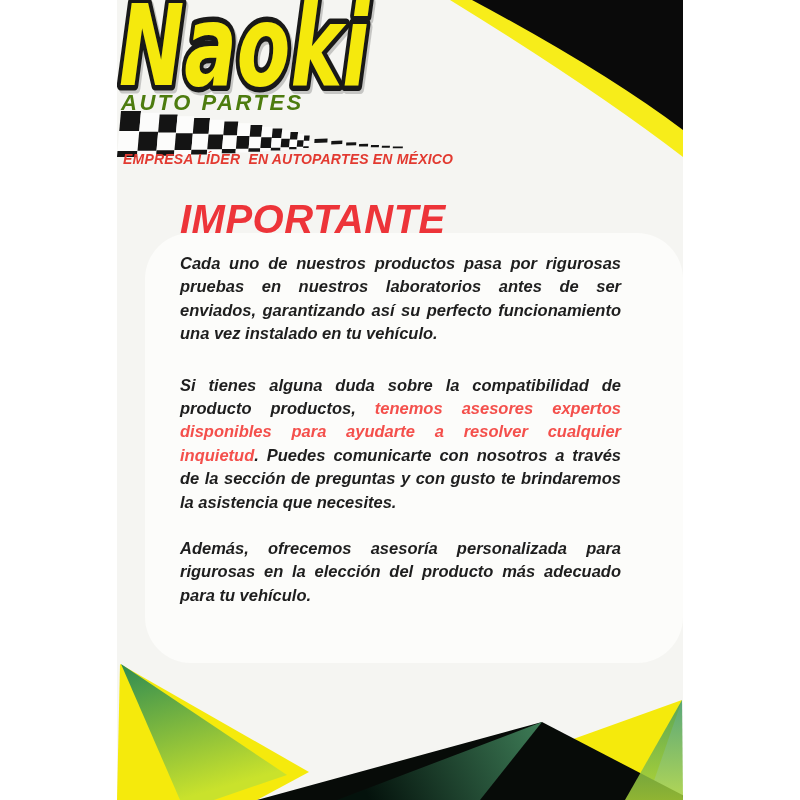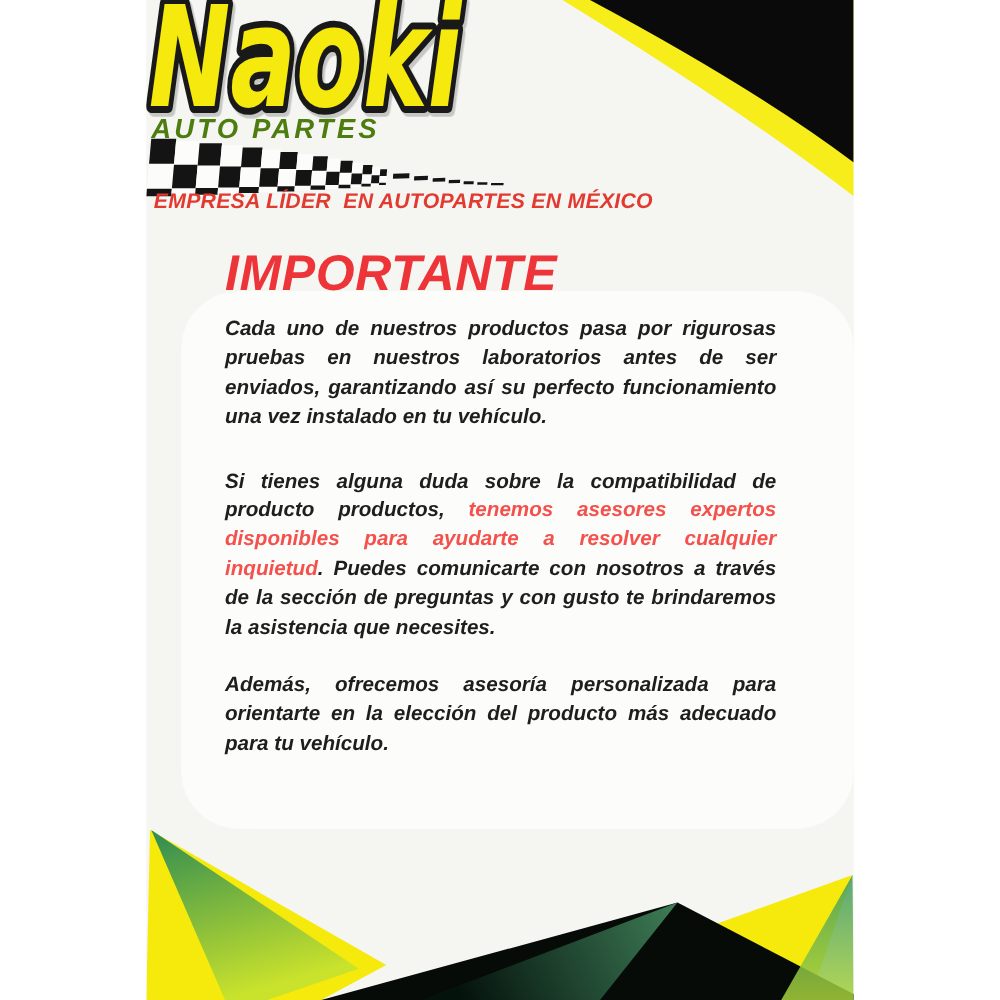--- a/index.html
+++ b/index.html
@@ -9,21 +9,21 @@
 
   
   .corner-tr{position:absolute;top:0;right:0;width:240px;height:160px;display:block;}
 
   
   .logo-svg{position:absolute;left:-2px;top:-4px;width:262px;height:104px;overflow:visible;
             filter:drop-shadow(2px 3px 0 rgba(90,90,90,0.30));}
   .logo-sub{position:absolute;left:4px;top:90px;font-size:22px;font-weight:700;color:#4d7c0f;
             letter-spacing:2.5px;white-space:pre;}
   .flag{position:absolute;left:0px;top:111px;width:292px;height:58px;overflow:visible;}
-  .tagline{position:absolute;left:6px;top:151px;font-size:17px;font-weight:700;color:#e23a31;
+  .tagline{position:absolute;left:6px;top:151px;font-size:14px;font-weight:700;color:#e23a31;
            letter-spacing:.2px;white-space:pre;}
 
   
   .panel{position:absolute;left:28px;top:233px;width:538px;height:430px;background:#fcfcfa;
          border-radius:46px;}
 
   .heading{position:absolute;left:63px;top:197px;margin:0;font-size:40px;font-weight:700;
            letter-spacing:.5px;color:#ed3439;}
   .textblock{position:absolute;left:63px;top:252px;width:441px;color:#1e1e1e;}
   .textblock p{margin:0;font-size:16.5px;line-height:23.4px;font-weight:700;
@@ -135,21 +135,21 @@
 
     <div class="tagline">EMPRESA LÍDER  EN AUTOPARTES EN MÉXICO</div>
 
     <div class="panel"></div>
 
     <h1 class="heading">IMPORTANTE</h1>
 
     <div class="textblock">
       <p class="p1">Cada uno de nuestros productos pasa por rigurosas pruebas en nuestros laboratorios antes de ser enviados, garantizando así su perfecto funcionamiento una vez instalado en tu vehículo.</p>
       <p class="p2"><span>Si tienes alguna duda sobre la compatibilidad de producto productos, </span><span class="hl">tenemos asesores expertos disponibles para ayudarte a resolver cualquier inquietud</span><span>. Puedes comunicarte con nosotros a través de la sección de preguntas y con gusto te brindaremos la asistencia que necesites.</span></p>
-      <p class="p3">Además, ofrecemos asesoría personalizada para orientarte en la elección del producto más adecuado para tu vehículo.</p>
+      <p class="p3">Además, ofrecemos asesoría personalizada para rigurosas en la elección del producto más adecuado para tu vehículo.</p>
     </div>
 
     <svg class="bottom-decor" viewBox="0 0 566 145" aria-hidden="true">
       <defs>
         <linearGradient id="gradLime" x1="0" y1="0" x2="0.35" y2="1">
           <stop offset="0" stop-color="#2e8b52"></stop>
           <stop offset="1" stop-color="#c9e22c"></stop>
         </linearGradient>
         <linearGradient id="gradFace" gradientUnits="userSpaceOnUse" x1="425" y1="67" x2="255" y2="150">
           <stop offset="0" stop-color="#3e7d57"></stop>

